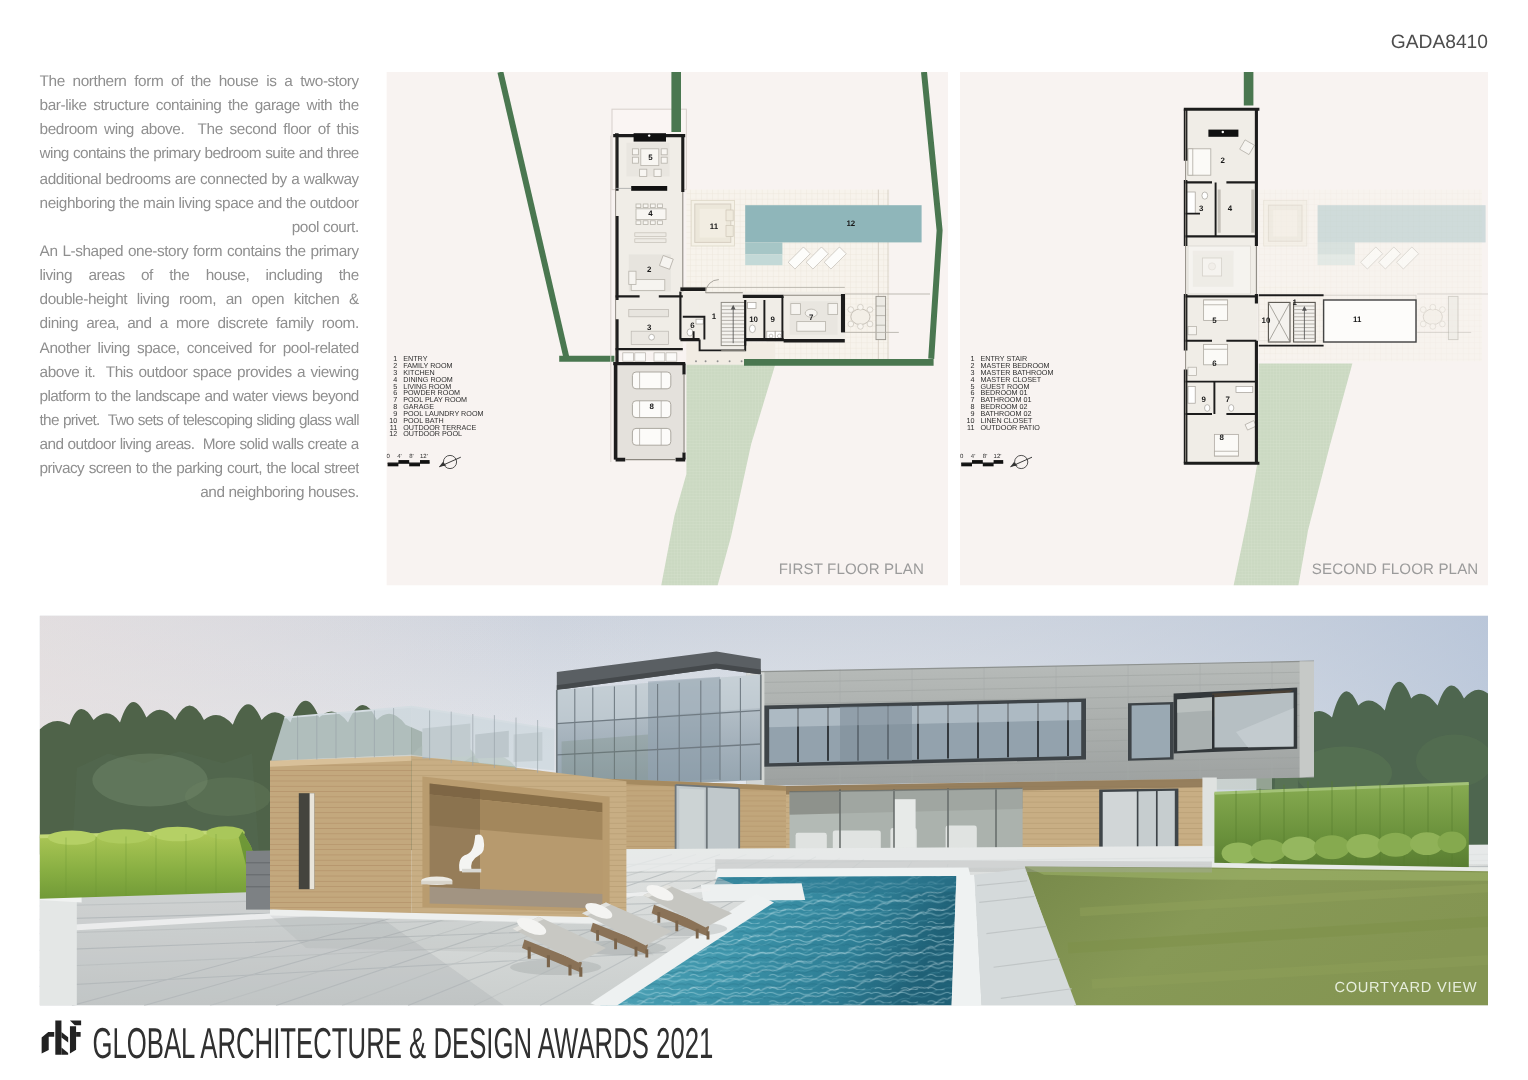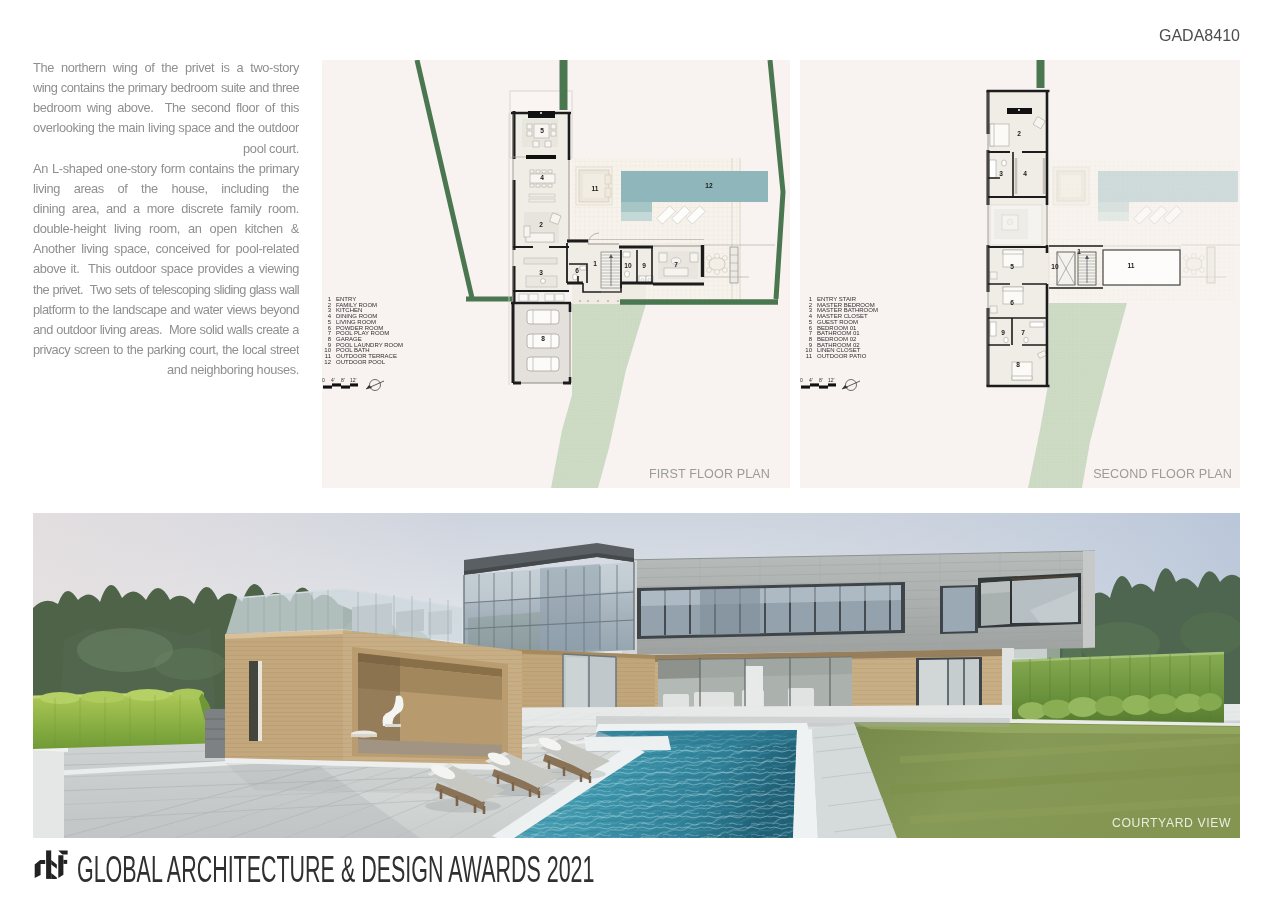--- a/index.html
+++ b/index.html
@@ -13,33 +13,35 @@
 .gada{position:absolute;left:1159px;top:27px;color:#4d4d4d;font-size:16px;white-space:nowrap}
 .ftitle{position:absolute;left:77px;top:849px;color:#303030;font-size:36px;transform:scaleX(0.596);transform-origin:left top;letter-spacing:0px;font-weight:400;white-space:nowrap}
 </style>
 </head>
 <body>
 <div class="page">
 
 <div class="gada">GADA8410</div>
 
 <div class="intro">
-<div class="j">The northern wing of the privet is a two-story</div>
+<div class="j">The northern form of the house is a two-story</div>
+<div class="j">bar-like structure containing the garage with the</div>
+<div class="j">bedroom wing above.&nbsp; The second floor of this</div>
 <div class="j t1">wing contains the primary bedroom suite and three</div>
-<div class="j">bedroom wing above.&nbsp; The second floor of this</div>
-<div class="j">overlooking the main living space and the outdoor</div>
+<div class="j">additional bedrooms are connected by a walkway</div>
+<div class="j">neighboring the main living space and the outdoor</div>
 <div class="l">pool court.</div>
 <div class="j">An L-shaped one-story form contains the primary</div>
 <div class="j">living areas of the house, including the</div>
+<div class="j">double-height living room, an open kitchen &amp;</div>
 <div class="j">dining area, and a more discrete family room.</div>
-<div class="j">double-height living room, an open kitchen &amp;</div>
 <div class="j">Another living space, conceived for pool-related</div>
 <div class="j">above it.&nbsp; This outdoor space provides a viewing</div>
+<div class="j t1">platform to the landscape and water views beyond</div>
 <div class="j t2">the privet.&nbsp; Two sets of telescoping sliding glass wall</div>
-<div class="j t1">platform to the landscape and water views beyond</div>
 <div class="j t1">and outdoor living areas.&nbsp; More solid walls create a</div>
 <div class="j t1">privacy screen to the parking court, the local street</div>
 <div class="l">and neighboring houses.</div>
 </div>
 
 <svg class="abs" style="left:322px;top:60px" width="468" height="428" viewBox="322 60 468 428" font-family="Liberation Sans,sans-serif">
 <defs>
 <pattern id="pav" width="4.6" height="4.6" patternUnits="userSpaceOnUse">
 <rect width="4.6" height="4.6" fill="#f7f3ec"></rect>
 <path d="M0,0H4.6M0,0V4.6" stroke="#eae4d9" stroke-width="0.6" fill="none"></path>

